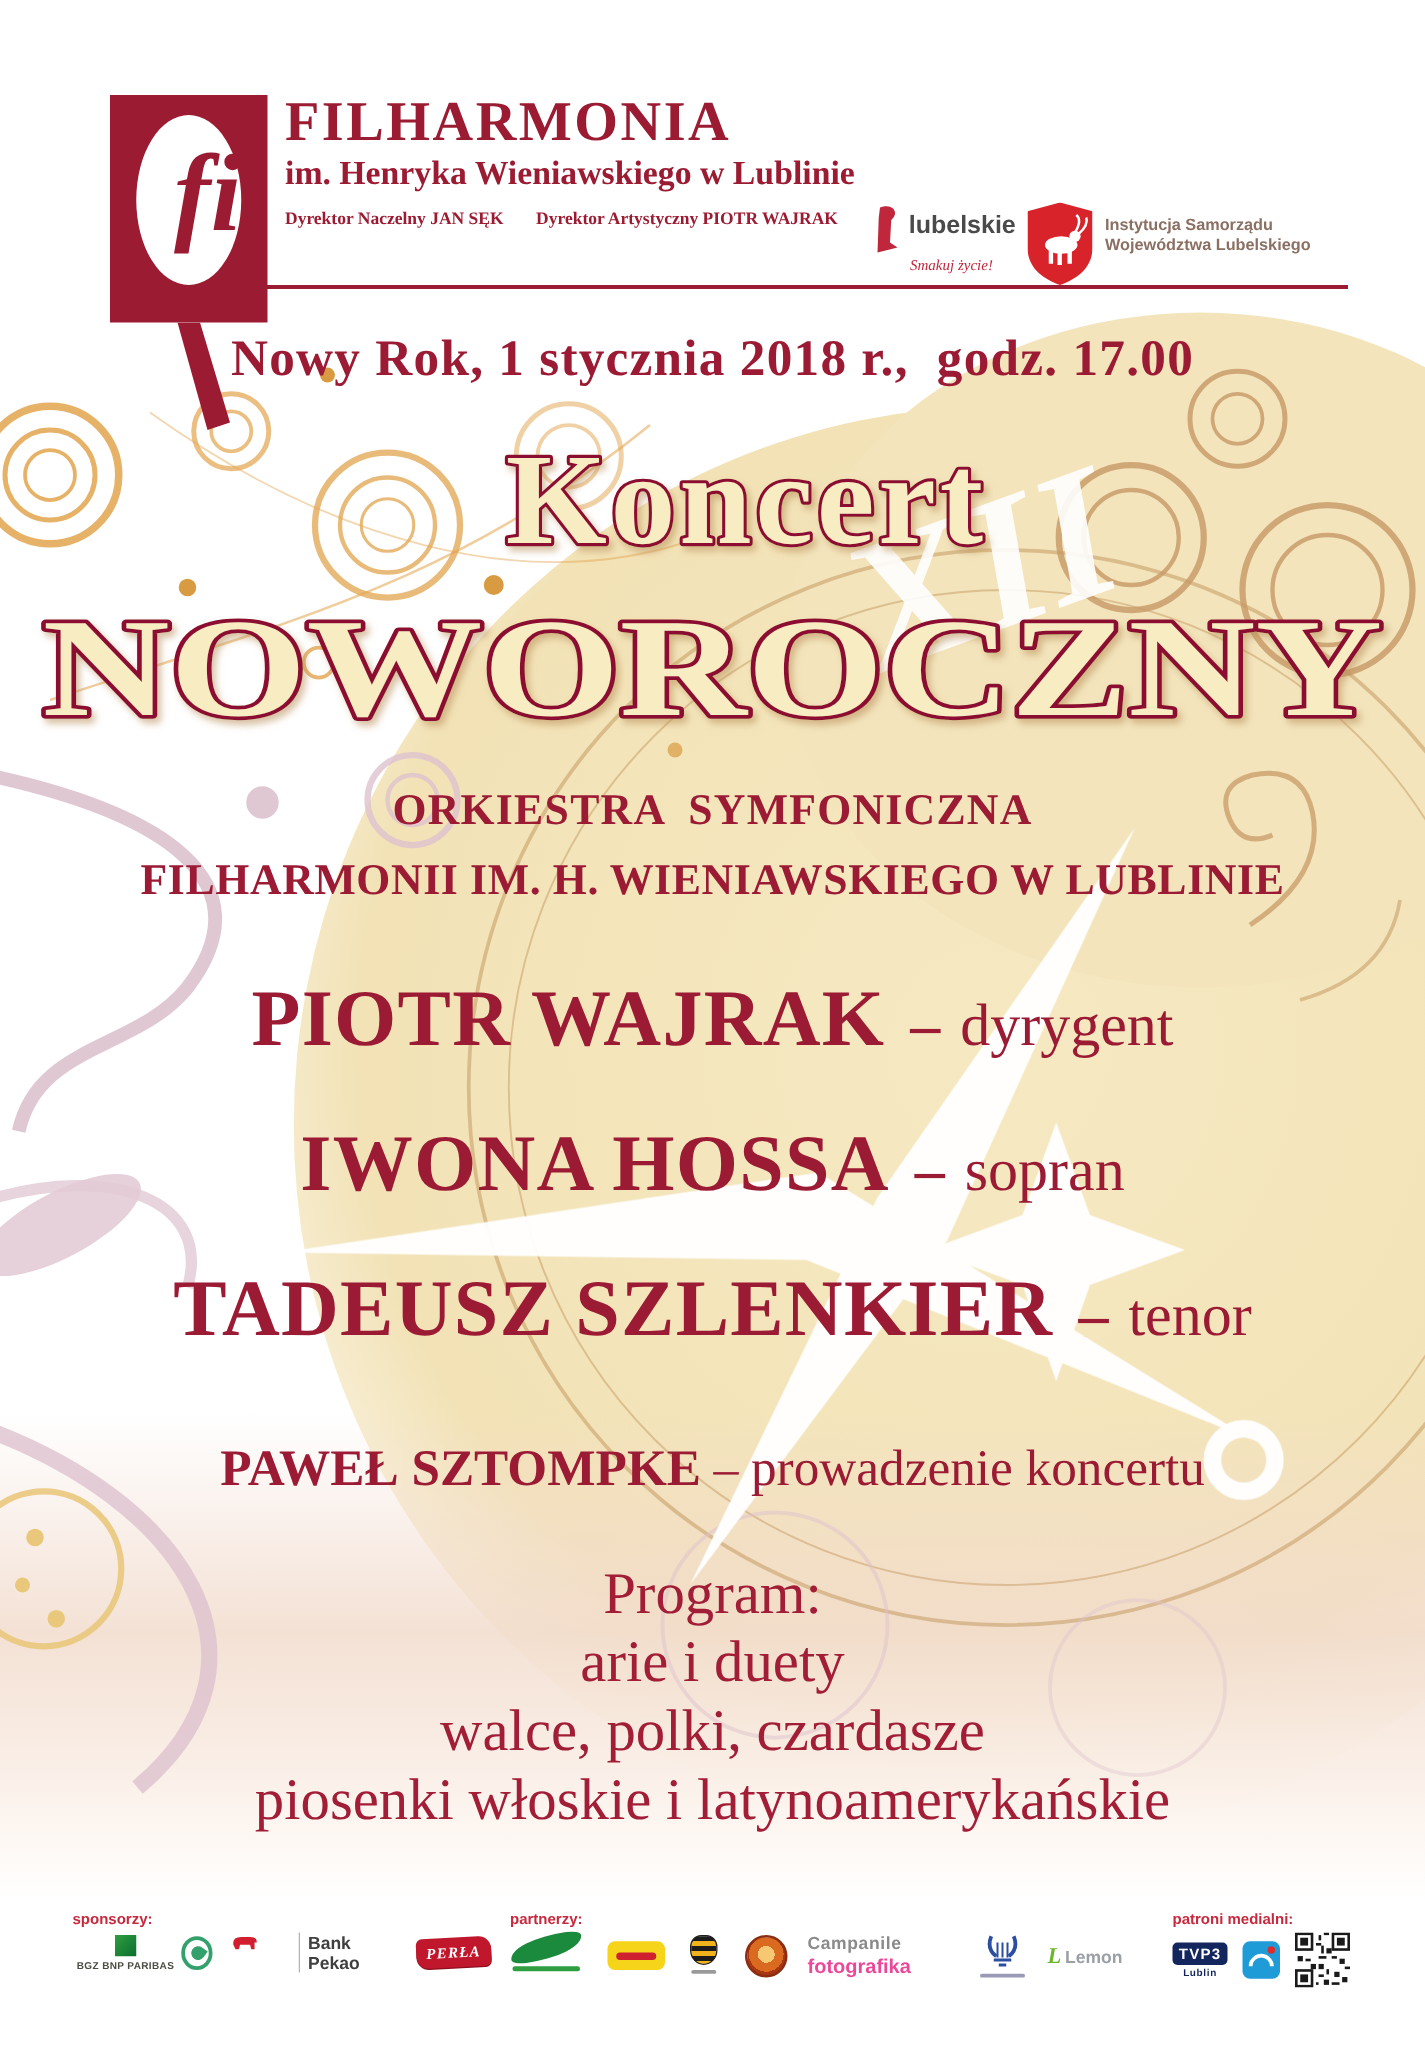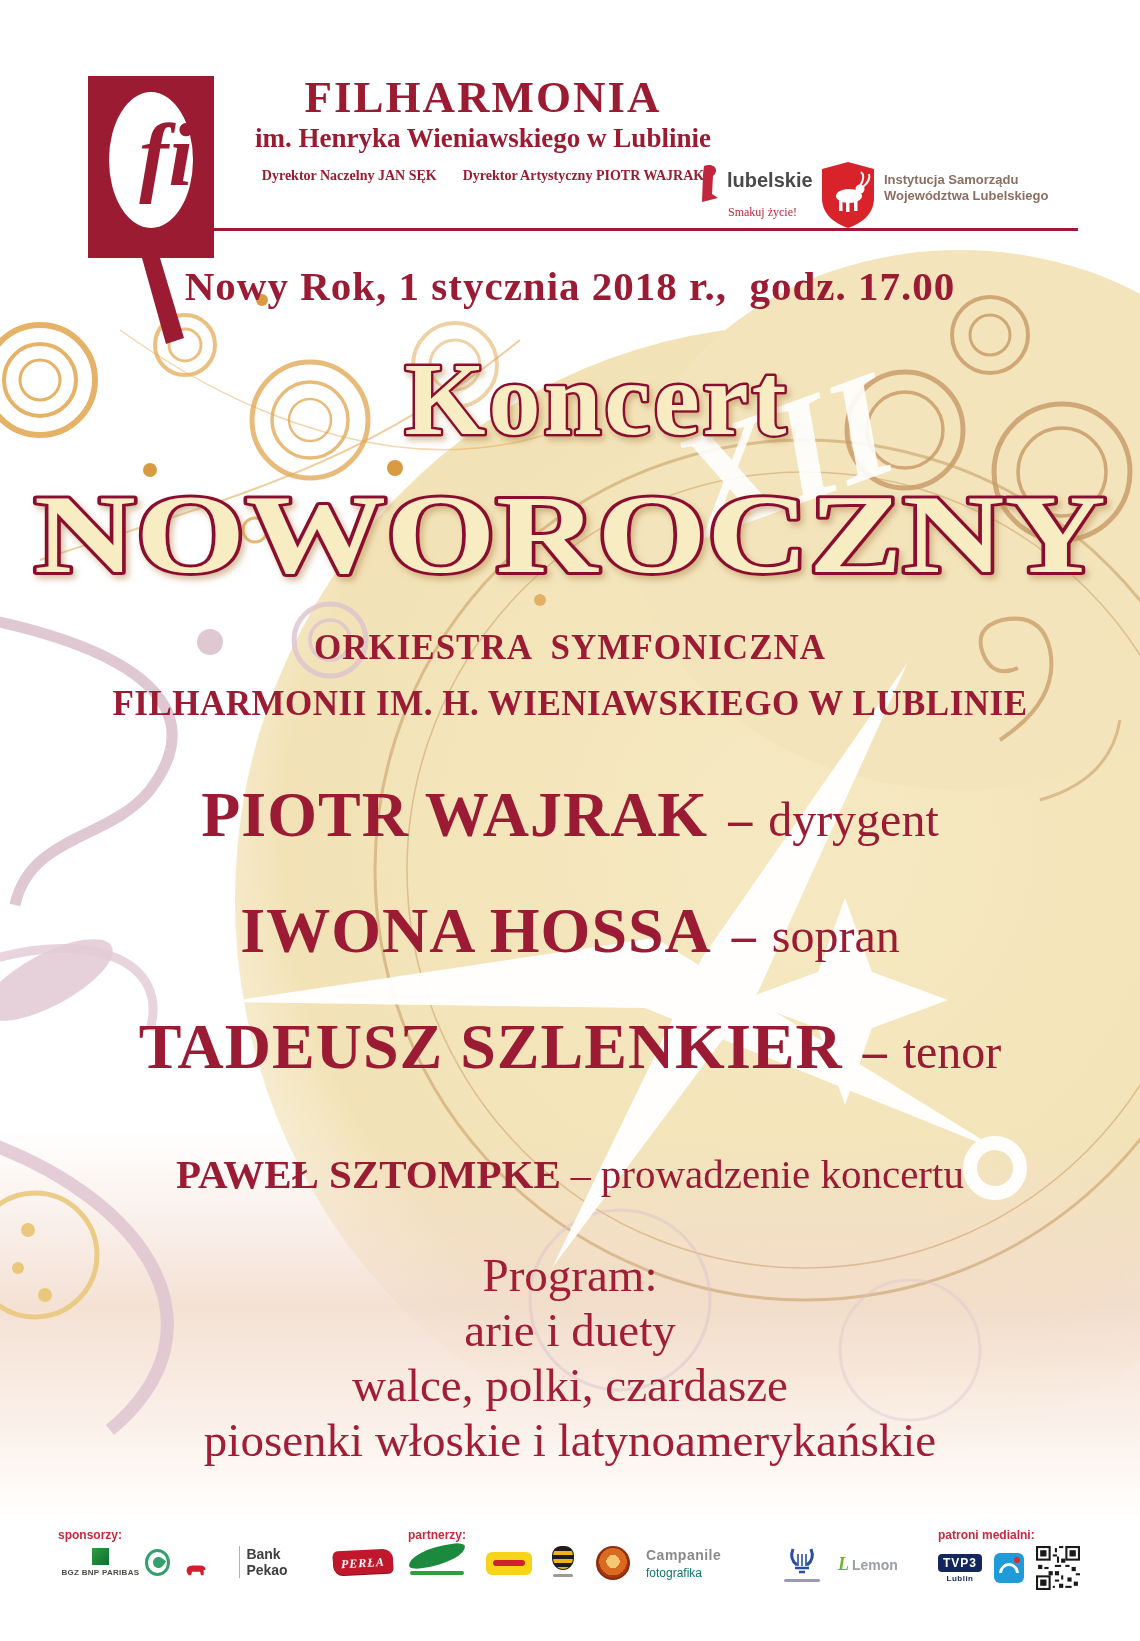--- a/index.html
+++ b/index.html
@@ -15,31 +15,31 @@
   .bg-art { position:absolute; inset:0; z-index:0; }
 
   
   .logo-box { left:88px; top:76px; width:126px; height:182px; background:#9b1b32; z-index:3; }
   .logo-oval { position:absolute; left:21px; top:16px; width:84px; height:136px;
     background:#ffffff; border-radius:50%; display:flex; align-items:center; justify-content:flex-end; }
   .logo-fi { font-family:"Liberation Serif", serif; font-style:italic; font-weight:bold;
     font-size:88px; color:#9b1b32; line-height:1; transform:translateY(-4px); }
   .logo-tail { left:130px; top:258px; width:70px; height:88px; z-index:3; }
 
-  .hdr-text { left:248px; top:74px; width:470px; z-index:3;text-align:center; }
+  .hdr-text { left:228px; top:74px; width:470px; z-index:3; }
   .hdr-title { font-size:45px; font-weight:bold; color:#9b1b32; letter-spacing:2px; line-height:1.05; }
   .hdr-sub { font-size:27px; font-weight:bold; color:#9b1b32; margin-top:2px; }
   .hdr-dirs { font-size:14px; font-weight:bold; color:#9b1b32; margin-top:14px; }
   .hdr-dirs span + span { margin-left:26px; }
 
   .lubelskie { left:698px; top:164px; width:120px; height:58px; z-index:3; }
   .lub-row { display:flex; align-items:flex-start; }
   .lub-icon { width:24px; height:40px; margin-right:5px; }
   .lub-name { font-family:"Liberation Sans", sans-serif; font-weight:bold; font-size:20px; color:#4a4a4a; line-height:1; margin-top:6px; }
-  .lub-tag { font-family:"Liberation Serif", serif; font-size:12px; color:#c0273d; margin:1px 0 0 30px; }
+  .lub-tag { font-family:"Liberation Serif", serif; font-style:italic; font-size:12px; color:#c0273d; margin:1px 0 0 30px; }
 
   .crest { left:822px; top:162px; width:52px; height:66px; z-index:3; }
   .inst-text { left:884px; top:172px; width:190px; font-family:"Liberation Sans", sans-serif;
     font-size:13px; line-height:1.25; color:#8a6f62; font-weight:bold; z-index:3; }
 
   .hdr-rule { left:212px; top:228px; width:866px; height:3px; background:#9b1b32; z-index:3; }
 
   
   .date-line { left:0; top:262px; width:100%; text-align:center; font-size:41px; font-weight:bold;
     color:#9c1b34; letter-spacing:1px; z-index:3; white-space:pre; }
@@ -77,21 +77,21 @@
   .g-media    { left:938px; top:1528px; width:165px; }
 
   .logo-bgz { display:flex; flex-direction:column; align-items:center; width:92px; }
   .bgz-square { width:17px; height:17px; background:linear-gradient(135deg,#2f9e41,#0c6e2e); margin-bottom:3px; }
   .bgz-text { font-size:8px; font-weight:bold; color:#4c4c44; letter-spacing:0.3px; white-space:nowrap; }
 
   .logo-ring { width:27px; height:27px; border:3px solid #34a06b; border-radius:50%; margin:0 14px 0 2px; position:relative; }
   .logo-ring::after { content:""; position:absolute; left:5px; top:5px; width:11px; height:11px;
     background:#34a06b; border-radius:50% 0 50% 50%; transform:rotate(35deg); }
 
-  .logo-pekao { display:flex; align-items:flex-end; margin-right:16px;gap:26px; }
+  .logo-pekao { display:flex; align-items:flex-start; margin-right:16px;gap:26px; }
   .pekao-text { font-size:14px; font-weight:bold; color:#3f3f3f; margin-left:6px;
     border-left:1px solid #b3b3b3; padding-left:6px; }
 
   .logo-perla { background:#c1172c; border-radius:5px 10px 5px 10px; transform:rotate(-3deg);
     padding:3px 8px; box-shadow:0 1px 0 #8c0f20; }
   .logo-perla span { color:#ffffff; font-style:italic; font-weight:bold; font-size:12px; letter-spacing:1px;
     font-family:"Liberation Serif", serif; }
 
   .logo-leaf { width:62px; height:34px; position:relative; margin-right:16px; }
   .leaf-shape { width:58px; height:20px; background:#1c8a3c; border-radius:80% 20% 80% 20%; transform:rotate(-8deg); }
@@ -105,21 +105,21 @@
   .bee-body { width:22px; height:24px; border-radius:40% 40% 50% 50%;
     background:repeating-linear-gradient(180deg,#1d1d1d 0 4px,#f0b31c 4px 8px); border:1px solid #1d1d1d; }
   .bee-cap { width:20px; height:3px; background:#9a9a9a; margin-top:4px; border-radius:2px; }
 
   .logo-crest { width:34px; height:34px; border-radius:50%; margin-right:16px;
     background:radial-gradient(circle at 50% 45%, #f7c873 0 30%, #d96a1f 30% 62%, #a93613 62% 100%);
     border:2px solid #8a2d10; }
 
   .logo-campanile { display:flex; flex-direction:column; }
   .camp-main { font-size:14px; font-weight:bold; color:#8a8a8a; letter-spacing:0.5px; }
-  .camp-sub { font-size:12px; font-weight:normal; color:#0f766e; margin-top:3px; }
+  .camp-sub { font-size:16px; font-weight:bold; color:#ec4899; margin-top:3px; }
 
   .logo-lyre { display:flex; flex-direction:column; align-items:center; margin-right:18px; }
   .lyre-cap { width:36px; height:3px; background:#9a9ab8; margin-top:3px; border-radius:2px; }
   .logo-lemon { display:flex; align-items:baseline; }
   .lemon-l { font-family:"Liberation Serif", serif; font-style:italic; font-weight:bold; color:#6cb52d; font-size:18px; margin-right:3px; }
   .lemon-text { font-size:14px; font-weight:bold; color:#9aa0a6; }
 
   .logo-tvp { display:flex; flex-direction:column; align-items:center; margin-right:12px; }
   .tvp-box { background:#13275e; border-radius:4px; padding:2px 5px; color:#ffffff;
     font-weight:bold; font-size:12px; letter-spacing:1px; }

